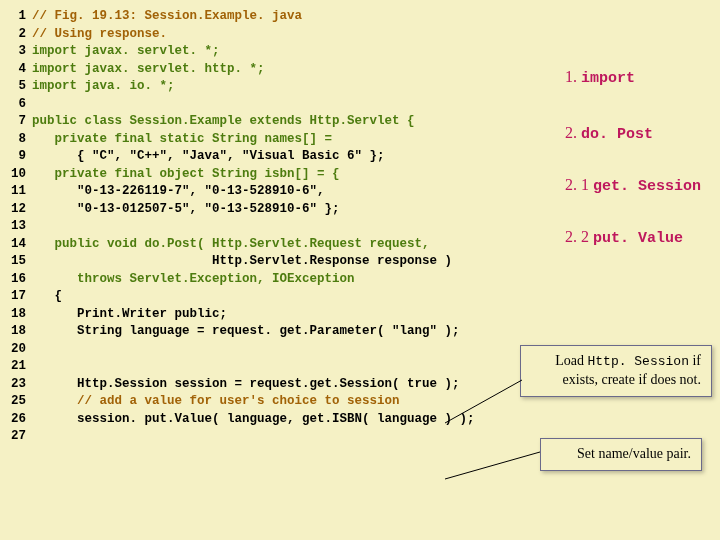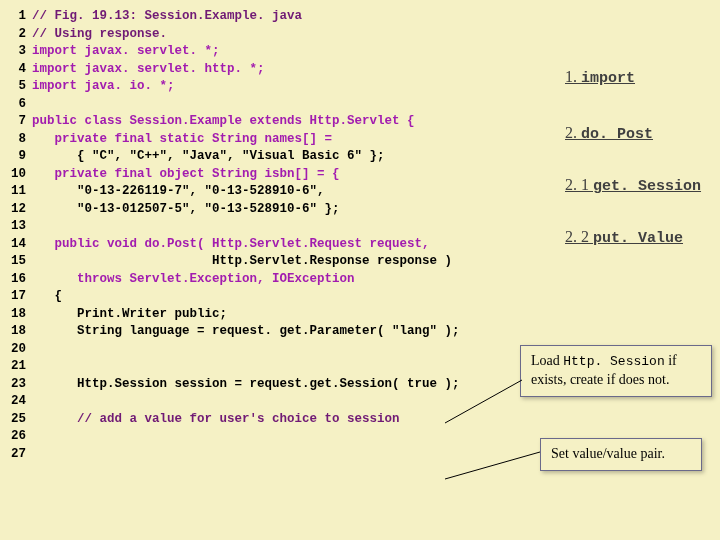--- a/index.html
+++ b/index.html
@@ -27,42 +27,41 @@
     text-align: right;
     color: #000;
     font-weight: bold;
     padding-right: 6px;
     flex-shrink: 0;
   }
   .code {
     color: #000;
     font-weight: bold;
   }
-  .comment { color: #701a75; font-weight: bold; }
-  .keyword { color: #a21caf; font-weight: bold; }
+  .comment { color: #a16207; font-weight: bold; }
+  .keyword { color: #4d7c0f; font-weight: bold; }
   .plain { color: #000; font-weight: bold; }
 
   .annot {
     position: absolute;
     font-family: Georgia, "Times New Roman", serif;
-    color: #404040;
+    color: #be185d;
     font-size: 16px;
-    text-decoration: underline;
   }
   .annot .ord { font-weight: normal; }
   .annot .kw  { font-family: "Courier New", monospace; font-weight: bold; font-size: 15px; }
 
   .callout {
     position: absolute;
     background: #f5f1c5;
     border: 1px solid #6a6a8a;
     font-family: Georgia, "Times New Roman", serif;
     font-size: 14px;
     padding: 6px 10px;
-    text-align: left;
+    text-align: right;
     box-shadow: 2px 2px 4px rgba(0,0,0,.25);
     line-height: 1.35;
   }
   .callout .mono { font-family: "Courier New", monospace; font-size: 13px; }
 
   
   .line-svg {
     position: absolute;
     pointer-events: none;
   }
@@ -86,23 +85,22 @@
     <div class="code-line"><span class="gutter">13</span><span class="code plain"></span></div>
     <div class="code-line"><span class="gutter">14</span><span class="code keyword">   public void do.Post( Http.Servlet.Request request,</span></div>
     <div class="code-line"><span class="gutter">15</span><span class="code plain">                        Http.Servlet.Response response )</span></div>
     <div class="code-line"><span class="gutter">16</span><span class="code keyword">      throws Servlet.Exception, IOException</span></div>
     <div class="code-line"><span class="gutter">17</span><span class="code plain">   {</span></div>
     <div class="code-line"><span class="gutter">18</span><span class="code plain">      Print.Writer public;</span></div>
     <div class="code-line"><span class="gutter">18</span><span class="code plain">      String language = request. get.Parameter( "lang" );</span></div>
     <div class="code-line"><span class="gutter">20</span><span class="code plain"></span></div>
     <div class="code-line"><span class="gutter">21</span></div>
     <div class="code-line"><span class="gutter">23</span><span class="code plain">      Http.Session session = request.get.Session( true );</span></div>
-    <div class="code-line"><span class="gutter">24</span><span class="code plain"></span></div>
     <div class="code-line"><span class="gutter">25</span><span class="code comment">      // add a value for user's choice to session</span></div>
-    <div class="code-line"><span class="gutter">26</span></div>
+    <div class="code-line"><span class="gutter">26</span><span class="code plain">      session. put.Value( language, get.ISBN( language ) );</span></div>
     <div class="code-line"><span class="gutter">27</span><span class="code plain"></span></div>
   </div>
 
 <div class="annot" style="top:66px; left:565px">
   <span class="ord">1.</span>
   <span class="kw">import</span>
 </div>
 <div class="annot" style="top:122px; left:565px">
   <span class="ord">2.</span>
   <span class="kw">do. Post</span>
@@ -113,19 +111,19 @@
 </div>
 <div class="annot" style="top:226px; left:565px">
   <span class="ord">2. 2</span>
   <span class="kw">put. Value</span>
 </div>
 
 <div class="callout" style="top:345px; left:520px; width:170px">
   <span>Load </span><span class="mono">Http. Session</span><span> if exists, create if does not.</span>
 </div>
 <div class="callout" style="top:438px; left:540px; width:140px">
-  <span>Set value/value pair.</span>
+  <span>Set name/value pair.</span>
 </div>
 
 <svg class="line-svg" style="top:0;left:0" width="720" height="540">
   <line x1="445" y1="423" x2="522" y2="380" stroke="#000" stroke-width="1"></line>
   <line x1="445" y1="479" x2="540" y2="452" stroke="#000" stroke-width="1"></line>
 </svg>
 
 </body></html>

